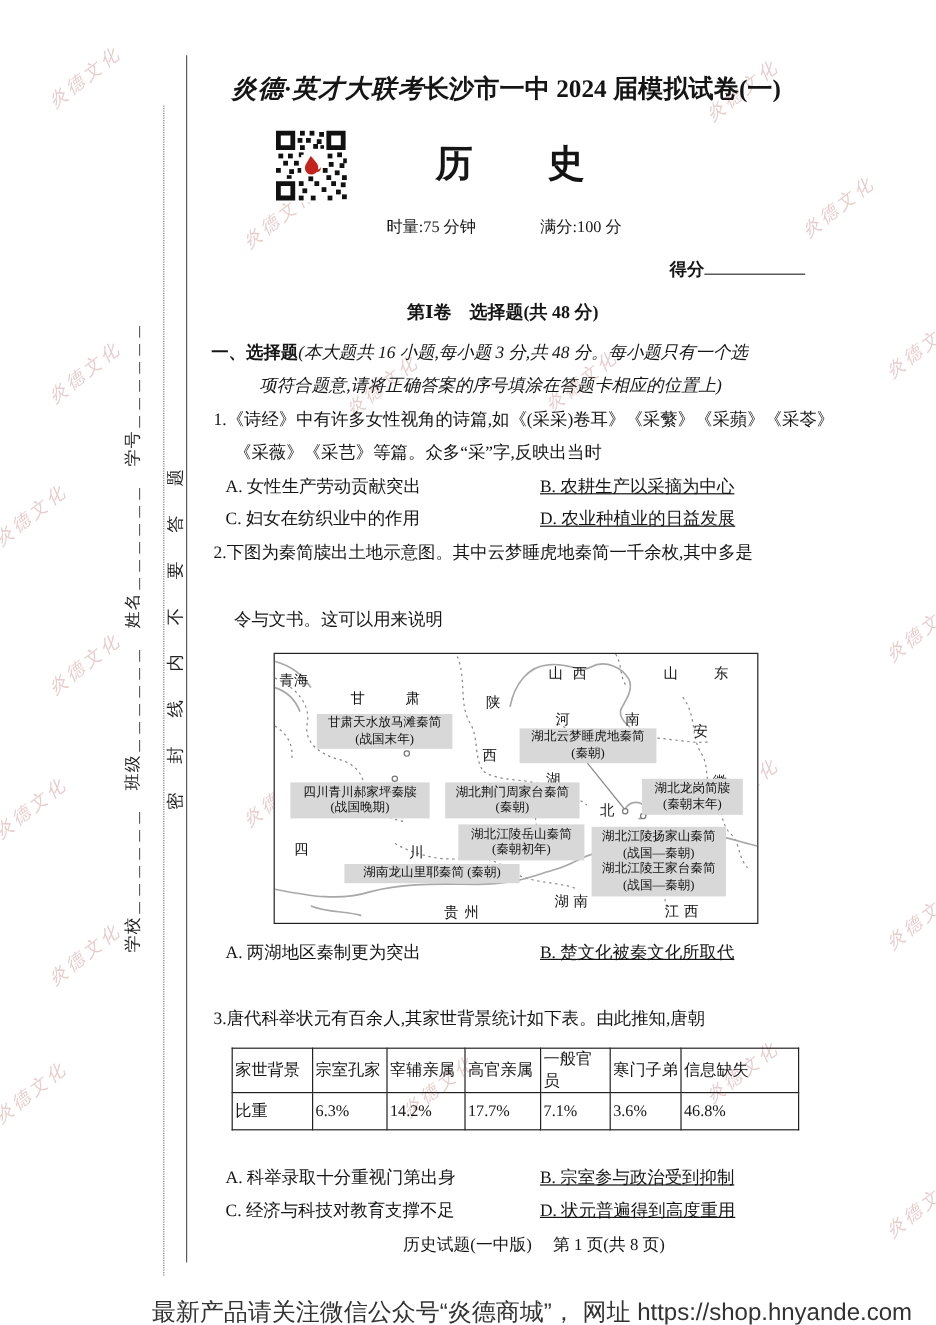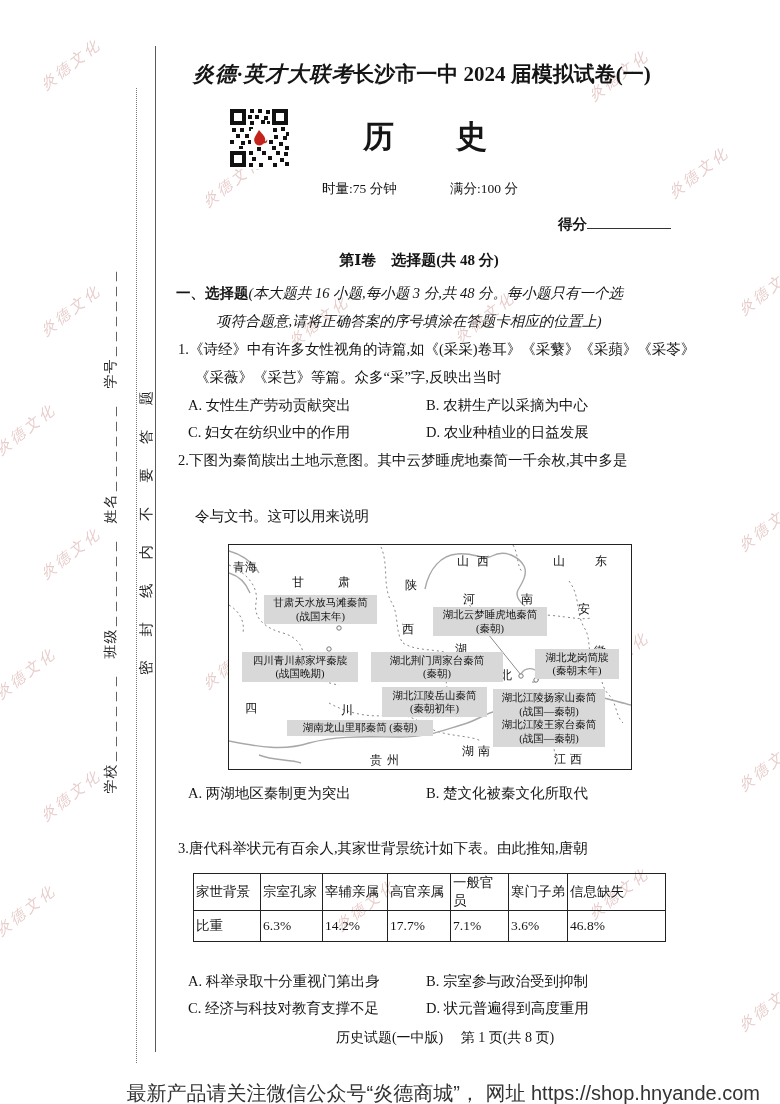--- a/index.html
+++ b/index.html
@@ -24,21 +24,21 @@
   .meta{position:absolute;left:322px;top:180px;width:196px;display:flex;justify-content:space-between;
         font-size:13.5px;z-index:3;white-space:nowrap;}
   .score{position:absolute;left:558px;top:213px;font-size:14.5px;font-weight:bold;z-index:3;}
   .score .ln{display:inline-block;width:84px;height:15px;border-bottom:1.2px solid #333;}
   
   .line{position:absolute;white-space:nowrap;font-size:14.5px;z-index:3;}
   .bold{font-weight:bold;}
   .kai{font-style:italic;}
   .center{width:482px;text-align:center;}
   .optrow{position:absolute;white-space:nowrap;font-size:14.5px;z-index:3;width:480px;}
-  .optR{position:absolute;left:238px;top:0;}
+  .optR{position:absolute;left:262px;top:0;text-decoration:underline;}
   
   .map{position:absolute;left:228px;top:544px;width:402px;height:224px;border:1px solid #222;
        background:#fff;z-index:3;}
   .map svg{position:absolute;left:0;top:0;}
   .prov{position:absolute;font-size:12px;color:#111;white-space:nowrap;z-index:2;}
   .site{position:absolute;background:#d8d8d8;display:flex;flex-direction:column;align-items:center;
         justify-content:center;text-align:center;font-size:10.5px;line-height:13.5px;color:#111;z-index:3;}
   
   table.stats{position:absolute;left:193px;top:873px;border-collapse:collapse;z-index:3;
               font-size:13.5px;text-align:left;border:1.5px solid #222;}
@@ -225,21 +225,21 @@
       <div>(战国末年)</div>
     </div>
     <div class="site" style="left:204px;top:62px;width:114px;height:29px">
       <div>湖北云梦睡虎地秦简</div>
       <div>(秦朝)</div>
     </div>
     <div class="site" style="left:13px;top:107px;width:116px;height:30px">
       <div>四川青川郝家坪秦牍</div>
       <div>(战国晚期)</div>
     </div>
-    <div class="site" style="left:142px;top:107px;width:132px;height:30px">
+    <div class="site" style="left:142px;top:107px;width:112px;height:30px">
       <div>湖北荆门周家台秦简</div>
       <div>(秦朝)</div>
     </div>
     <div class="site" style="left:306px;top:104px;width:84px;height:30px">
       <div>湖北龙岗简牍</div>
       <div>(秦朝末年)</div>
     </div>
     <div class="site" style="left:153px;top:142px;width:105px;height:30px">
       <div>湖北江陵岳山秦简</div>
       <div>(秦朝初年)</div>

